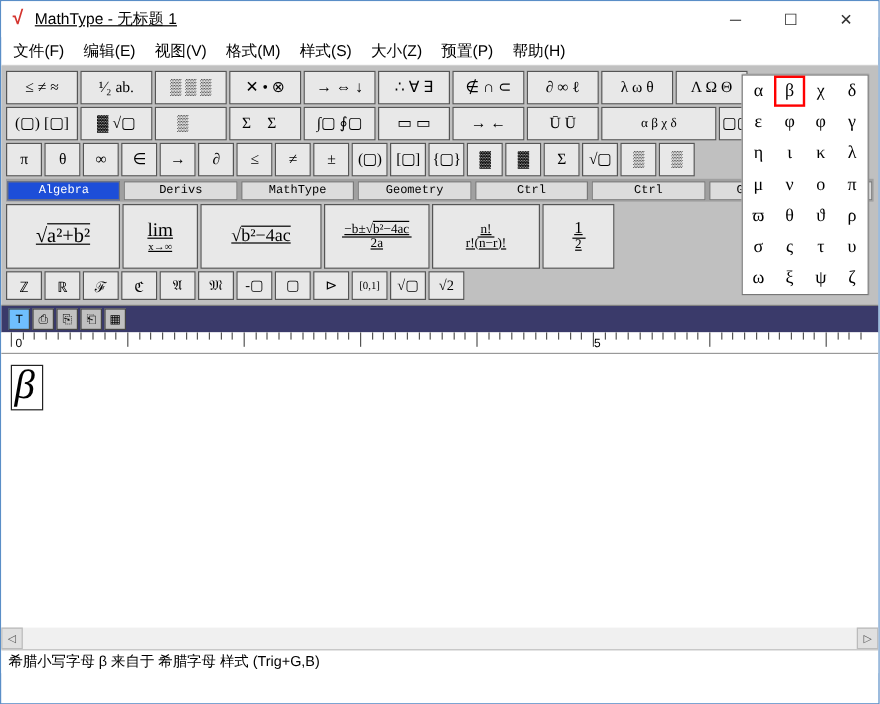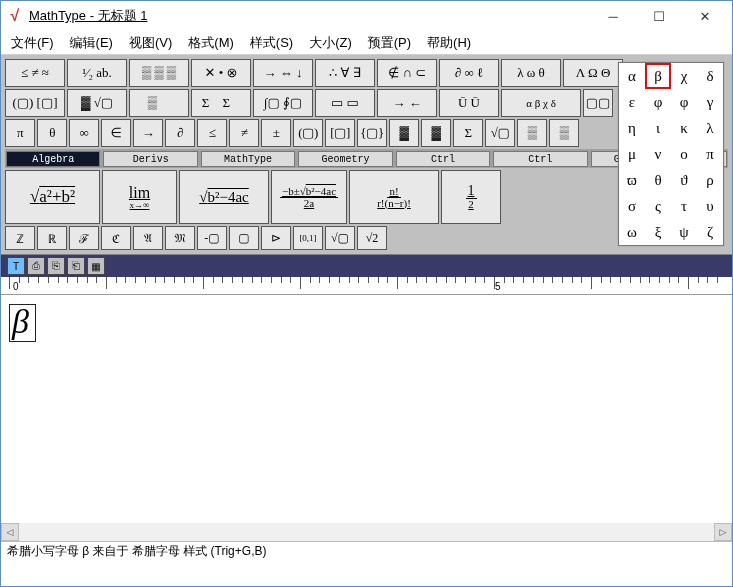--- a/index.html
+++ b/index.html
@@ -14,21 +14,21 @@
   .menubar { height: 24px; border-bottom: 1px solid #d0d0d0; display:flex; align-items:center; padding: 0 4px; gap: 4px; font-size:13px; }
   .menubar .menu { padding: 2px 6px; }
   
   .tbarea { background:#c0c0c0; padding: 4px 4px 2px 4px; border-bottom:1px solid #808080; position:relative; }
   .row { display:flex; gap:2px; margin-bottom:2px; flex-wrap:nowrap; }
   .cell, .bigcell { background:#e8e8e8; border:1px solid #555; display:flex; align-items:center; justify-content:center; font-family: "Cambria Math","Times New Roman", serif; color:#000; font-size:13px; position:relative; overflow:hidden }
   .cell { width:60px; height:28px; }
   .rowB .cell { width:30px; height:28px; letter-spacing:-0.5px }
   .rowC { background:#a0a0a0; padding:2px 1px 1px 1px; }
   .tab { height:16px; font-size:10px; font-family: "Courier New", monospace; background:#dcdcdc; border:1px solid #777; padding:0 4px; display:flex; align-items:center; justify-content:center; flex:1; }
-  .tab.active{ background:#0f172a; color:#fff; }
+  .tab.active{ background:#1d4ed8; color:#fff; }
   .rowD .bigcell { height:54px; font-size:15px;text-decoration:underline; }
   .rowE .cell{ width:30px; height:24px; font-size:12px }
   .small-tb{ background:#3a3a6a; padding:1px; display:flex; gap:2px}
   .stbtn{ width:18px; height:18px; background:#c0c0c0; border:1px solid #444; display:flex; align-items:center; justify-content:center; font-size:10px}
   .stbtn.on{ background:#6fbfff; }
   
   .ruler { height:18px; background:#fff; border-bottom:1px solid #999; position:relative; font-size:9px; font-family:Arial }
   .ruler .tick{ position:absolute; top:0; width:1px; height:6px; background:#555; }
   .ruler .bigtick{ height:12px }
   .ruler .lbl{ position:absolute; top:4px; transform:translateX(4px); font-size:10px }
@@ -95,21 +95,21 @@
 
   <div class="row">
     <div class="cell">(▢) [▢]</div>
     <div class="cell">▓ √▢</div>
     <div class="cell">▒ ⃞</div>
     <div class="cell">Σ⃞ Σ⃞</div>
     <div class="cell">∫▢ ∮▢</div>
     <div class="cell">▭ ▭</div>
     <div class="cell">→ ←</div>
     <div class="cell">Ū Ū</div>
-    <div class="cell" style="width:80px;font-size:11px">α β χ δ</div>
+    <div class="cell" style="width:96px;font-size:11px">α β χ δ</div>
     <div class="cell" style="width:30px">▢▢</div>
   </div>
 
   <div class="row rowB">
     <div class="cell">π</div>
     <div class="cell">θ</div>
     <div class="cell">∞</div>
     <div class="cell">∈</div>
     <div class="cell">→</div>
     <div class="cell">∂</div>
@@ -136,30 +136,30 @@
     <div class="tab">Ctrl</div>
     <div class="tab">Geometry</div>
     <div class="tab" style="flex:0 0 18px">▓</div>
     <div class="tab" style="flex:0 0 18px">9</div>
   </div>
 
   <div class="row rowD">
     <div class="bigcell" style="width:95px" title="\sqrt{a^2+b^2}">
       <span style="font-size:17px">√<span style="text-decoration:overline">a²+b²</span></span>
     </div>
-    <div class="bigcell" style="width:75px" title="\lim_{x\to\infty}">
+    <div class="bigcell" style="width:63px" title="\lim_{x\to\infty}">
       <span class="stack">
           <span class="top">lim</span>
           <span class="bot">x→∞</span>
         </span>
     </div>
-    <div class="bigcell" style="width:90px" title="\sqrt{b^2-4ac}">
+    <div class="bigcell" style="width:101px" title="\sqrt{b^2-4ac}">
       <span style="font-size:15px">√<span style="text-decoration:overline">b²−4ac</span></span>
     </div>
-    <div class="bigcell" style="width:76px" title="\dfrac{-b\pm\sqrt{b^2-4ac}}{2a}">
+    <div class="bigcell" style="width:88px" title="\dfrac{-b\pm\sqrt{b^2-4ac}}{2a}">
       <span class="frac">
           <span class="num">−b±√<span style="text-decoration:overline">b²−4ac</span></span>
           <span class="den">2a</span>
         </span>
     </div>
     <div class="bigcell" style="width:90px" title="\dfrac{n!}{r!(n-r)!}">
       <span class="frac">
           <span class="num">n!</span>
           <span class="den">r!(n−r)!</span>
         </span>

